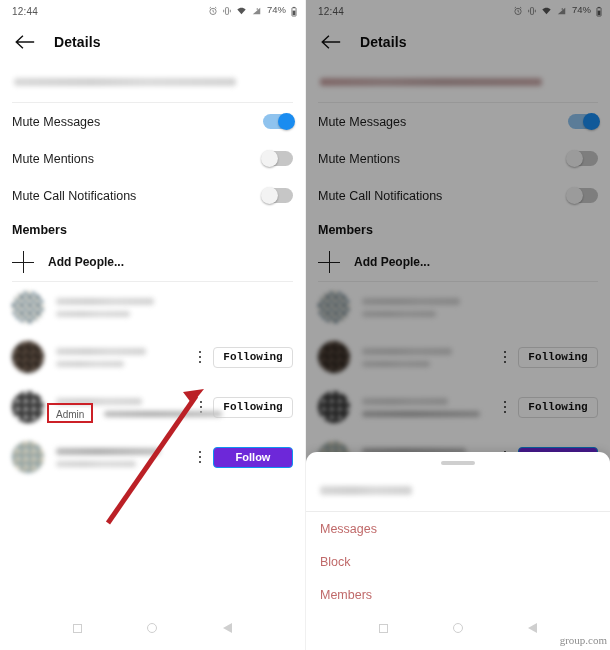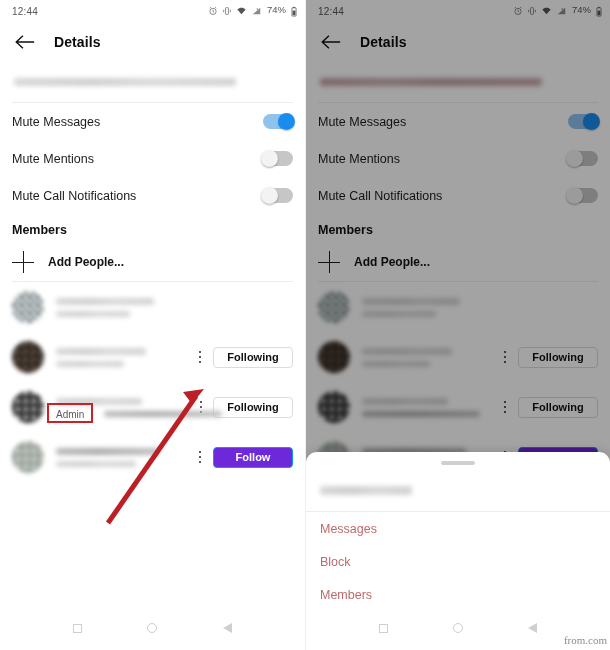--- a/index.html
+++ b/index.html
@@ -94,21 +94,21 @@
   .member-texts .blur.l2 { height: 6px; }
 
   .dots { width: 14px; display: flex; flex-direction: column; align-items: center; gap: 2.5px; margin-right: 6px; }
   .dots i { width: 2.2px; height: 2.2px; border-radius: 50%; background: #222; display: block; }
 
   .btn {
     font-size: 11px; font-weight: bold; border-radius: 4px;
     display: flex; align-items: center; justify-content: center;
     width: 80px; height: 21px; flex: 0 0 80px;
   }
-  .btn.following { background: #fff; border: 1px solid #dcdcdc; color: #101010; }
+  .btn.following { background: #fff; border: 1px solid #dcdcdc; color: #101010; font-family: Liberation Mono, monospace; }
   .btn.follow { background: #6d28d9; color: #fff; border: 1px solid #0f93f0; }
 
   .admin-badge {
     position: absolute; left: 52px; top: 26px;
     font-size: 10px; color: #5b5b5b; background: #fff;
     padding: 1px 4px; z-index: 3;
   }
   .admin-annot {
     position: absolute; left: 47px; top: 21px; width: 46px; height: 20px;
     border: 2.5px solid #cc2027; z-index: 2;
@@ -424,16 +424,16 @@
       <div class="sheet-item">Block</div>
       <div class="sheet-item">Members</div>
     </div>
 
     <div class="navbar">
       <span class="nav-sq"></span>
       <span class="nav-ci"></span>
       <span class="nav-tr"></span>
     </div>
 
-    <div class="watermark">from.com</div>
+    <div class="watermark">group.com</div>
   </div>
 
 </div>
 
 </body></html>

